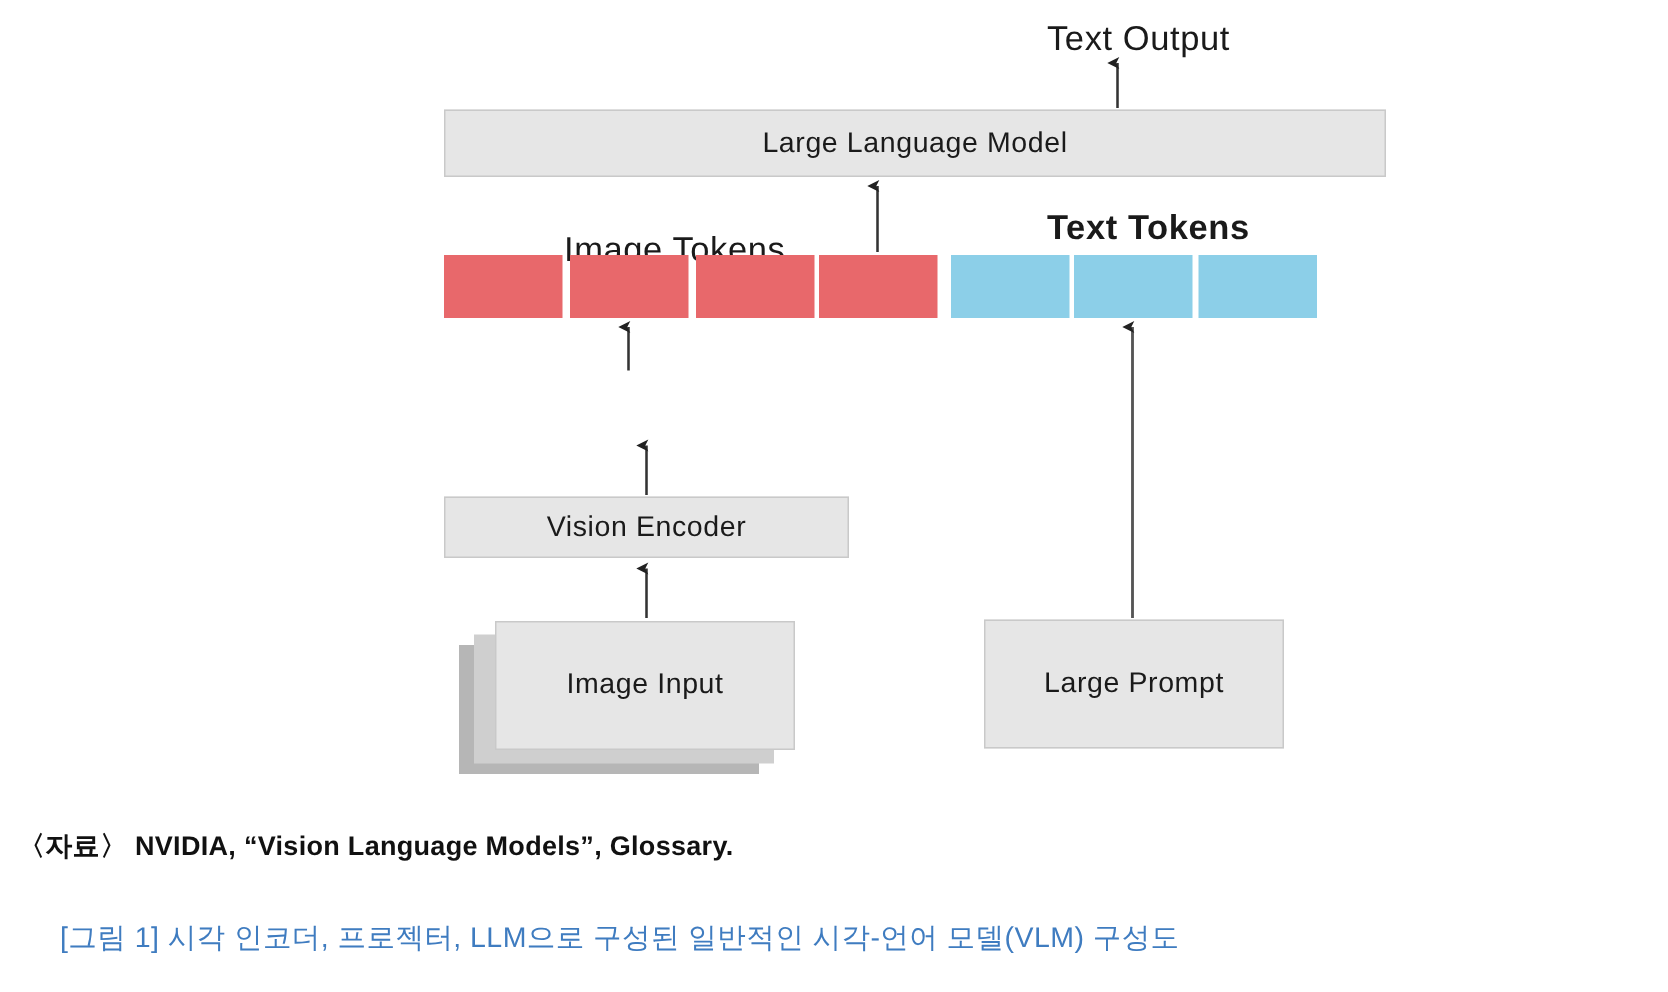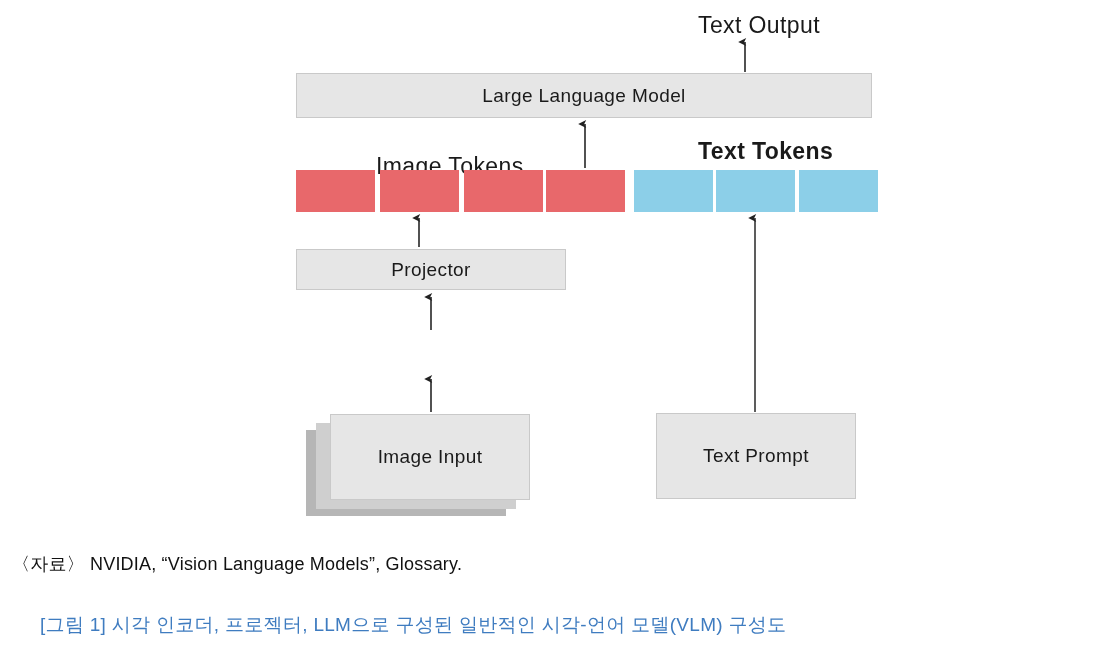--- a/index.html
+++ b/index.html
@@ -32,21 +32,21 @@
     display: flex;
     align-items: center;
     justify-content: center;
     font-size: 19px;
     letter-spacing: 0.4px;
     color: #1a1a1a;
   }
 
   #llm-block {
     left: 296px; top: 73px;
-    width: 576px; height: 45px;
+    width: 628px; height: 45px;
   }
   #projector-block {
     left: 296px; top: 249px;
     width: 270px; height: 41px;
   }
   #vision-encoder-block {
     left: 296px; top: 331px;
     width: 270px; height: 41px;
   }
 
@@ -108,20 +108,21 @@
   }
 
   
   #source-note {
     position: absolute;
     left: 12px; top: 552px;
     font-size: 18px;
     color: #111111;
     letter-spacing: 0.2px;
     white-space: nowrap;
+    font-weight: bold;
   }
   #figure-caption {
     position: absolute;
     left: 0; top: 612px;
     width: 1112px;
     font-size: 19px;
     color: #3f7cc0;
     letter-spacing: 0.3px;
     white-space: nowrap;
     padding-left: 40px;
@@ -143,33 +144,33 @@
 
   <div class="token image-token" style="left: 296px; background: rgb(232, 104, 107);"></div>
   <div class="token image-token" style="left: 380px; background: rgb(232, 104, 107);"></div>
   <div class="token image-token" style="left: 464px; background: rgb(232, 104, 107);"></div>
   <div class="token image-token" style="left: 546px; background: rgb(232, 104, 107);"></div>
 
   <div class="token text-token" style="left: 634px; background: rgb(140, 207, 232);"></div>
   <div class="token text-token" style="left: 716px; background: rgb(140, 207, 232);"></div>
   <div class="token text-token" style="left: 799px; background: rgb(140, 207, 232);"></div>
 
-  <div class="block" id="projector-block">
-    <span>Projector</span>
+
+  <div class="block" id="vision-encoder-block">
+    <span>Vision Encoder</span>
   </div>
-
 
   <div class="stack-layer" id="image-stack-back2"></div>
   <div class="stack-layer" id="image-stack-back1"></div>
   <div class="block" id="image-input-block">
     <span>Image Input</span>
   </div>
 
   <div class="block" id="text-prompt-block">
-    <span>Text Prompt</span>
+    <span>Large Prompt</span>
   </div>
 
   <svg id="arrow-layer" viewBox="0 0 1112 540">
     <defs>
       <marker id="ah" markerWidth="9" markerHeight="9" refX="4.2" refY="7.4" orient="auto" markerUnits="userSpaceOnUse">
         <path d="M4.2,0.6 L8.2,8.6 L4.2,6.6 L0.2,8.6 Z" fill="#222222"></path>
       </marker>
     </defs>
 
     <line x1="745" y1="72" x2="745" y2="42" stroke="#333333" stroke-width="1.7" marker-end="url(#ah)"></line>

